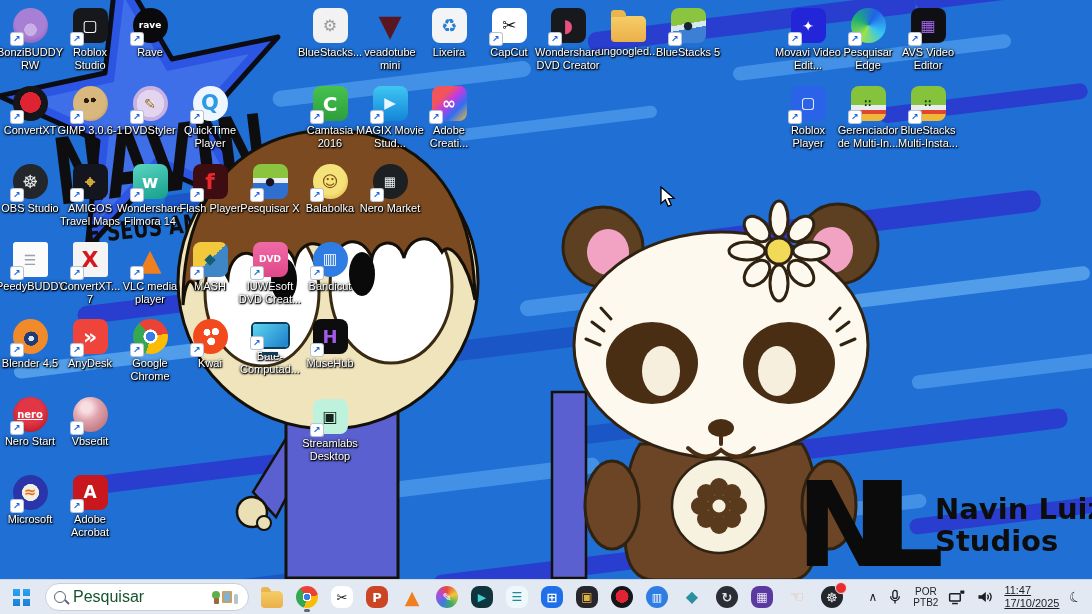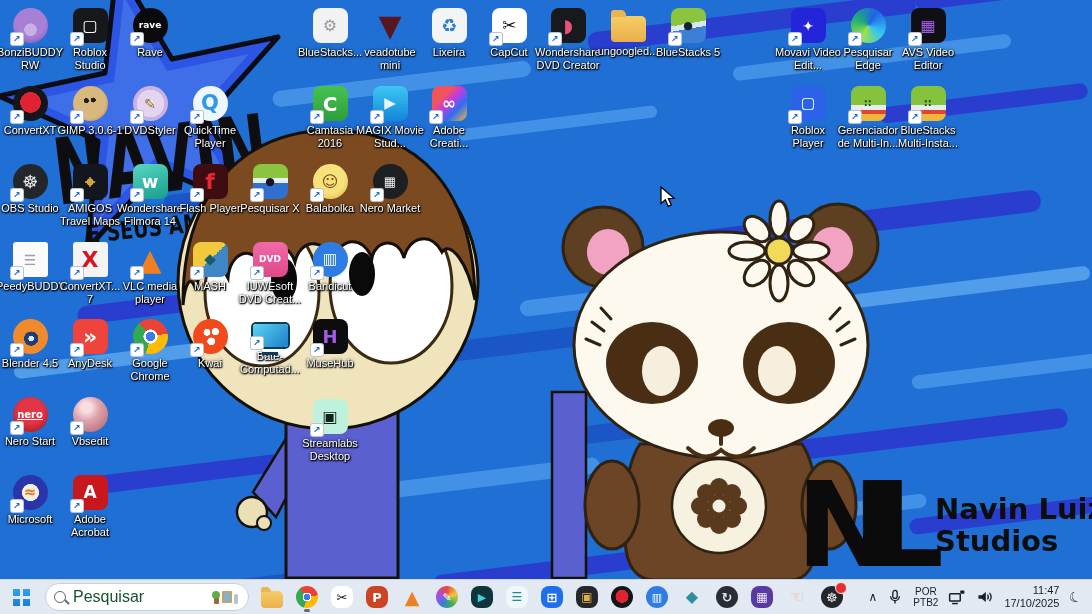--- a/index.html
+++ b/index.html
@@ -48,21 +48,21 @@
   .tb-btn{width:24px;height:26px;display:flex;align-items:center;justify-content:center;position:relative;border-radius:5px;}
   .tb-ico{width:22px;height:22px;display:flex;align-items:center;justify-content:center;position:relative;
           font-family:"DejaVu Sans",sans-serif;font-weight:bold;line-height:1;}
   .tb-ico.shape-folder{height:17px !important;margin-top:4px;}
   .tb-ico.shape-folder::before{width:10px;height:5px;top:-4px;}
   .run-dot{position:absolute;bottom:-2px;left:50%;transform:translateX(-50%);width:6px;height:3px;border-radius:2px;background:#5a6a7a;}
   .badge{position:absolute;top:-2px;right:-3px;width:10px;height:10px;border-radius:50%;background:#e62e2e;border:1px solid #f6dede;}
   #tray{margin-left:auto;display:flex;align-items:center;gap:10px;padding-right:2px;}
   .tray-chevron{font-family:"DejaVu Sans",sans-serif;font-size:12px;color:#1a1d22;}
   .lang{font-size:10px;line-height:11px;text-align:center;color:#1a1d22;}
-  .clock{font-size:11px;line-height:13px;text-align:right;color:#1a1d22;}
+  .clock{font-size:11px;line-height:13px;color:#1a1d22;text-decoration:underline;}
   .moon{font-family:"DejaVu Sans",sans-serif;font-size:14px;color:#2a2d33;display:inline-block;transform:rotate(-18deg);}
 </style>
 </head>
 <body>
 
 <svg id="wall" viewBox="0 0 1092 614">
   <rect x="0" y="0" width="1092" height="614" fill="#1f6fd4"></rect>
   <g transform="rotate(-7 546 307)" opacity="0.85">
     <rect x="300" y="60" width="260" height="16" rx="8" fill="#4a97ea"></rect>
     <rect x="620" y="40" width="330" height="20" rx="9" fill="#2b35cf"></rect>

